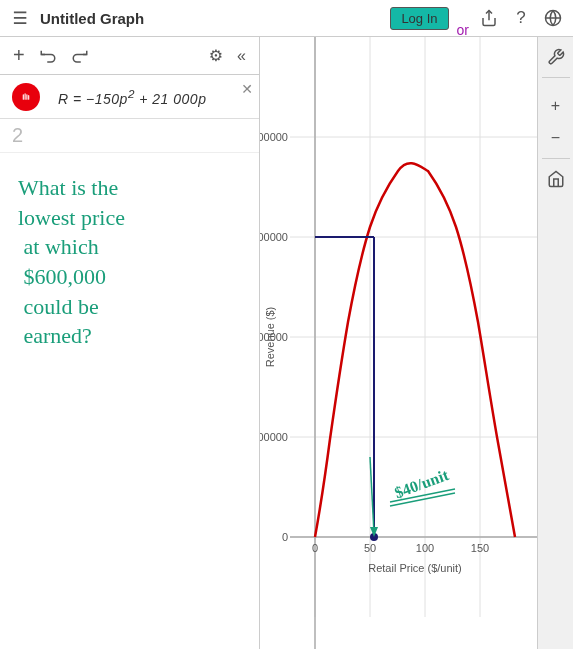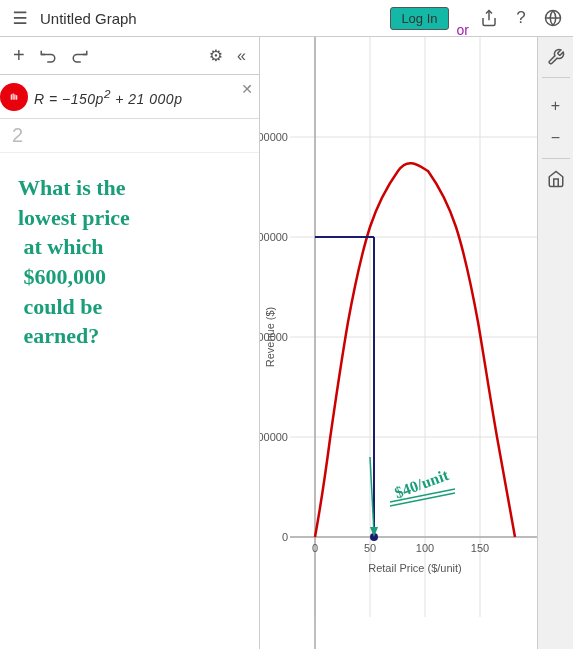--- a/index.html
+++ b/index.html
@@ -5,21 +5,21 @@
     * { margin: 0; padding: 0; box-sizing: border-box; }
     body { width: 573px; height: 649px; overflow: hidden; font-family: Arial, sans-serif; background: #fff; }
 
     
     #topbar {
       display: flex; align-items: center; height: 37px;
       background: #fff; border-bottom: 1px solid #ccc;
       padding: 0 8px; gap: 8px;
     }
     #topbar .hamburger { font-size: 18px; cursor: pointer; color: #555; }
-    #topbar .title { font-size: 15px; font-weight: normal; color: #333; flex: 1; }
+    #topbar .title { font-size: 15px; font-weight: bold; color: #333; flex: 1; }
     #topbar .btn-login {
       border: 1px solid #555; background: #14b8a6; padding: 3px 10px;
       font-size: 13px; cursor: pointer; border-radius: 3px; color: #333;
     }
     #topbar .btn-or { font-size: 14px; color: #a21caf; margin-top: 24px; }
     #topbar .btn-signup {
       background: #4d8fcc; color: #fff; border: none; padding: 4px 10px;
       font-size: 13px; cursor: pointer; border-radius: 3px;
     }
     #topbar .icon-btn {
@@ -45,42 +45,42 @@
       background: none; border: none; cursor: pointer; font-size: 16px;
       color: #555; padding: 3px 5px; display: flex; align-items: center;
     }
     #toolbar .tool-btn.large { font-size: 20px; }
     .gear-icon { font-size: 16px; }
     .chevron-icon { font-size: 13px; }
 
     
     #expr-row {
       display: flex; align-items: center; min-height: 44px;
-      border-bottom: 1px solid #ddd; padding: 6px 0; gap: 6px; position: relative;
+      border-bottom: 1px solid #ddd; padding: 6px 12px; gap: 18px; position: relative;
     }
     #expr-row .desmos-logo {
       width: 28px; height: 28px; border-radius: 50%; background: #e8000d;
       display: flex; align-items: center; justify-content: center; flex-shrink: 0;
     }
     #expr-row .desmos-logo svg { width: 18px; height: 18px; }
     #expr-row .expr-text {
       font-size: 14px; color: #333; flex: 1;
       font-style: italic; letter-spacing: 0.5px;
     }
     #expr-row .close-btn {
       position: absolute; right: 6px; top: 6px;
       background: none; border: none; font-size: 14px; cursor: pointer; color: #888;
     }
 
     
     .graph-annotation {
       position: absolute;
       font-family: 'Comic Sans MS', 'Chalkboard SE', cursive;
       color: #1a9e7a;
-      font-weight: bold;
+      font-weight: normal;
       pointer-events: none;
       text-shadow: 1px 1px 0 rgba(255,255,255,0.7);
     }
 
     
     #graph-area {
       flex: 1; position: relative; background: #fff; overflow: hidden;
     }
 
     

